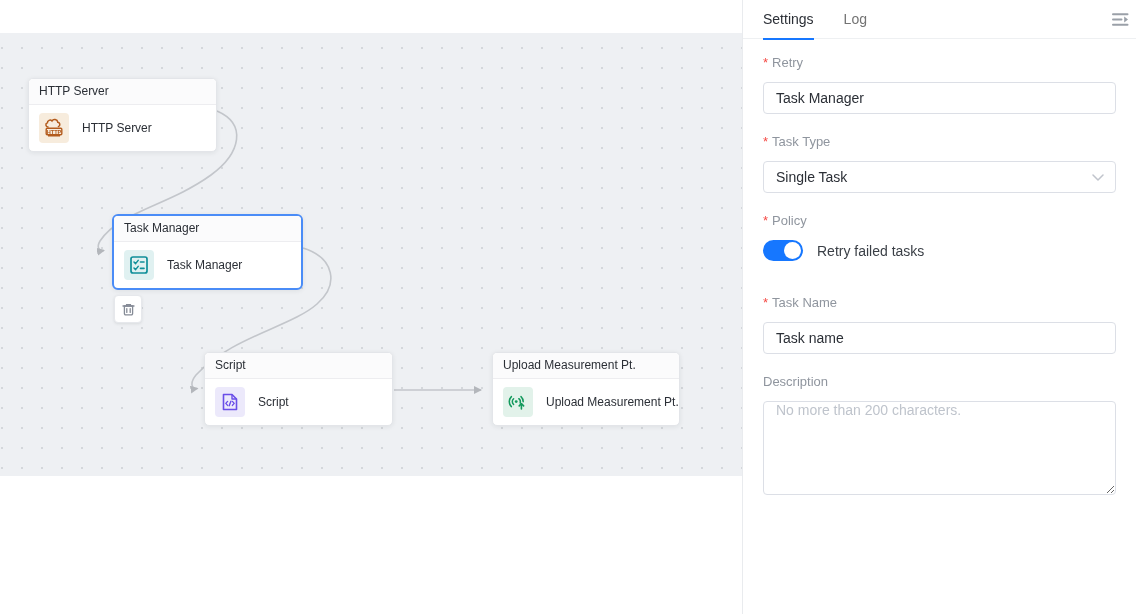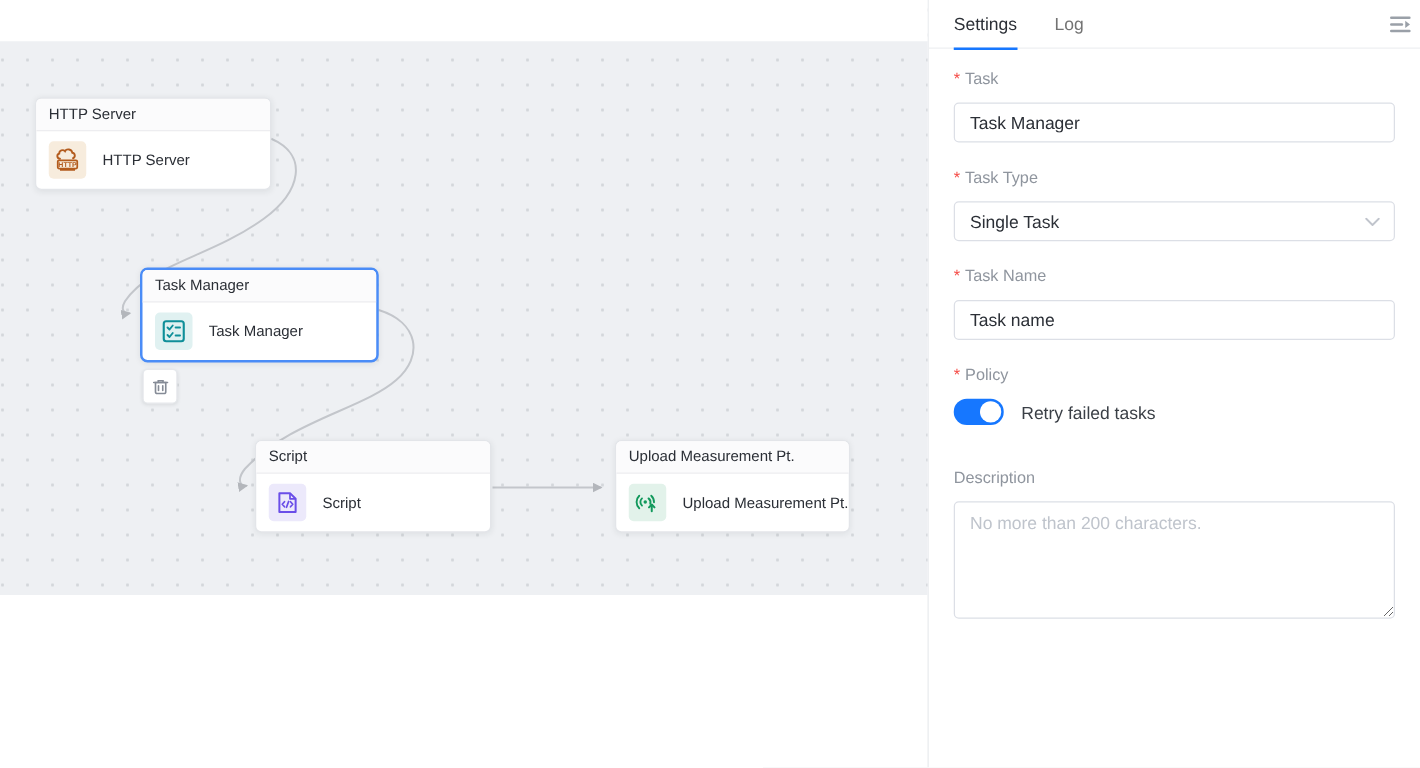--- a/index.html
+++ b/index.html
@@ -62,21 +62,21 @@
     padding:0 46px 0 12px; font-size:14px; color:#2b2f36; display:flex; align-items:center; cursor:pointer; background:#fff;
   }
   .select-box .chevron { position:absolute; right:11px; top:12px; }
   .toggle-row { display:flex; align-items:center; margin-top:2px; }
   .toggle { width:40px; height:21px; border-radius:11px; background:#1677ff; position:relative; cursor:pointer; flex:0 0 auto; }
   .toggle .knob { position:absolute; top:2px; width:17px; height:17px; border-radius:50%; background:#fff; transition:left .2s; }
   .toggle.on .knob { left:21px; }
   .toggle-label { margin-left:14px; font-size:14px; color:#3a3f46; }
   .field-policy { margin-bottom:34px; }
   textarea.desc {
-    width:100%; height:94px; border:1px solid #dcdfe6; border-radius:4px; padding:8px 12px;
+    width:100%; height:94px; border:1px solid #dcdfe6; border-radius:4px; padding:0 12px;
     font-size:14px; color:#2b2f36; font-family:inherit; resize:both; outline:none;
   }
   textarea.desc::placeholder { color:#bfc4cc; }
   .text-input::placeholder { color:#bfc4cc; }
 </style>
 </head>
 <body>
 
 <div class="app">
 
@@ -180,56 +180,56 @@
           <path d="M12.2,4.6 L16,7.5 L12.2,10.4 Z" fill="#9aa0a8"></path>
           <path d="M1,12.8 H15.5" stroke="#9aa0a8" stroke-width="2" stroke-linecap="round"></path>
         </svg>
       </div>
     </div>
 
     <div class="panel-body">
 
       <div class="field">
         <div class="field-label">
-          <span class="req">*</span><span>Task</span>
+          <span class="req">*</span><span>Retry</span>
         </div>
         <input class="text-input" type="text" value="Task Manager" style="">
       </div>
 
       <div class="field">
         <div class="field-label">
           <span class="req">*</span><span>Task Type</span>
         </div>
         <div class="select-box">
           <span>Single Task</span>
           <svg class="chevron" width="12" height="8" viewBox="0 0 12 8">
             <path d="M1,1 L6,6 L11,1" fill="none" stroke="#c0c4cc" stroke-width="1.5" stroke-linecap="round" stroke-linejoin="round"></path>
           </svg>
         </div>
-      </div>
-
-      <div class="field">
-        <div class="field-label">
-          <span class="req">*</span><span>Task Name</span>
-        </div>
-        <input class="text-input" type="text" value="Task name" style="">
       </div>
 
       <div class="field field-policy">
         <div class="field-label">
           <span class="req">*</span><span>Policy</span>
         </div>
         <div class="toggle-row">
           <div class="toggle on">
             <div class="knob"></div>
           </div>
           <span class="toggle-label">Retry failed tasks</span>
         </div>
       </div>
 
+      <div class="field">
+        <div class="field-label">
+          <span class="req">*</span><span>Task Name</span>
+        </div>
+        <input class="text-input" type="text" value="Task name" style="">
+      </div>
+
 
       <div class="field">
         <div class="field-label">Description</div>
         <textarea class="desc" placeholder="No more than 200 characters." style=""></textarea>
       </div>
 
     </div>
   </div>
 </div>
 

